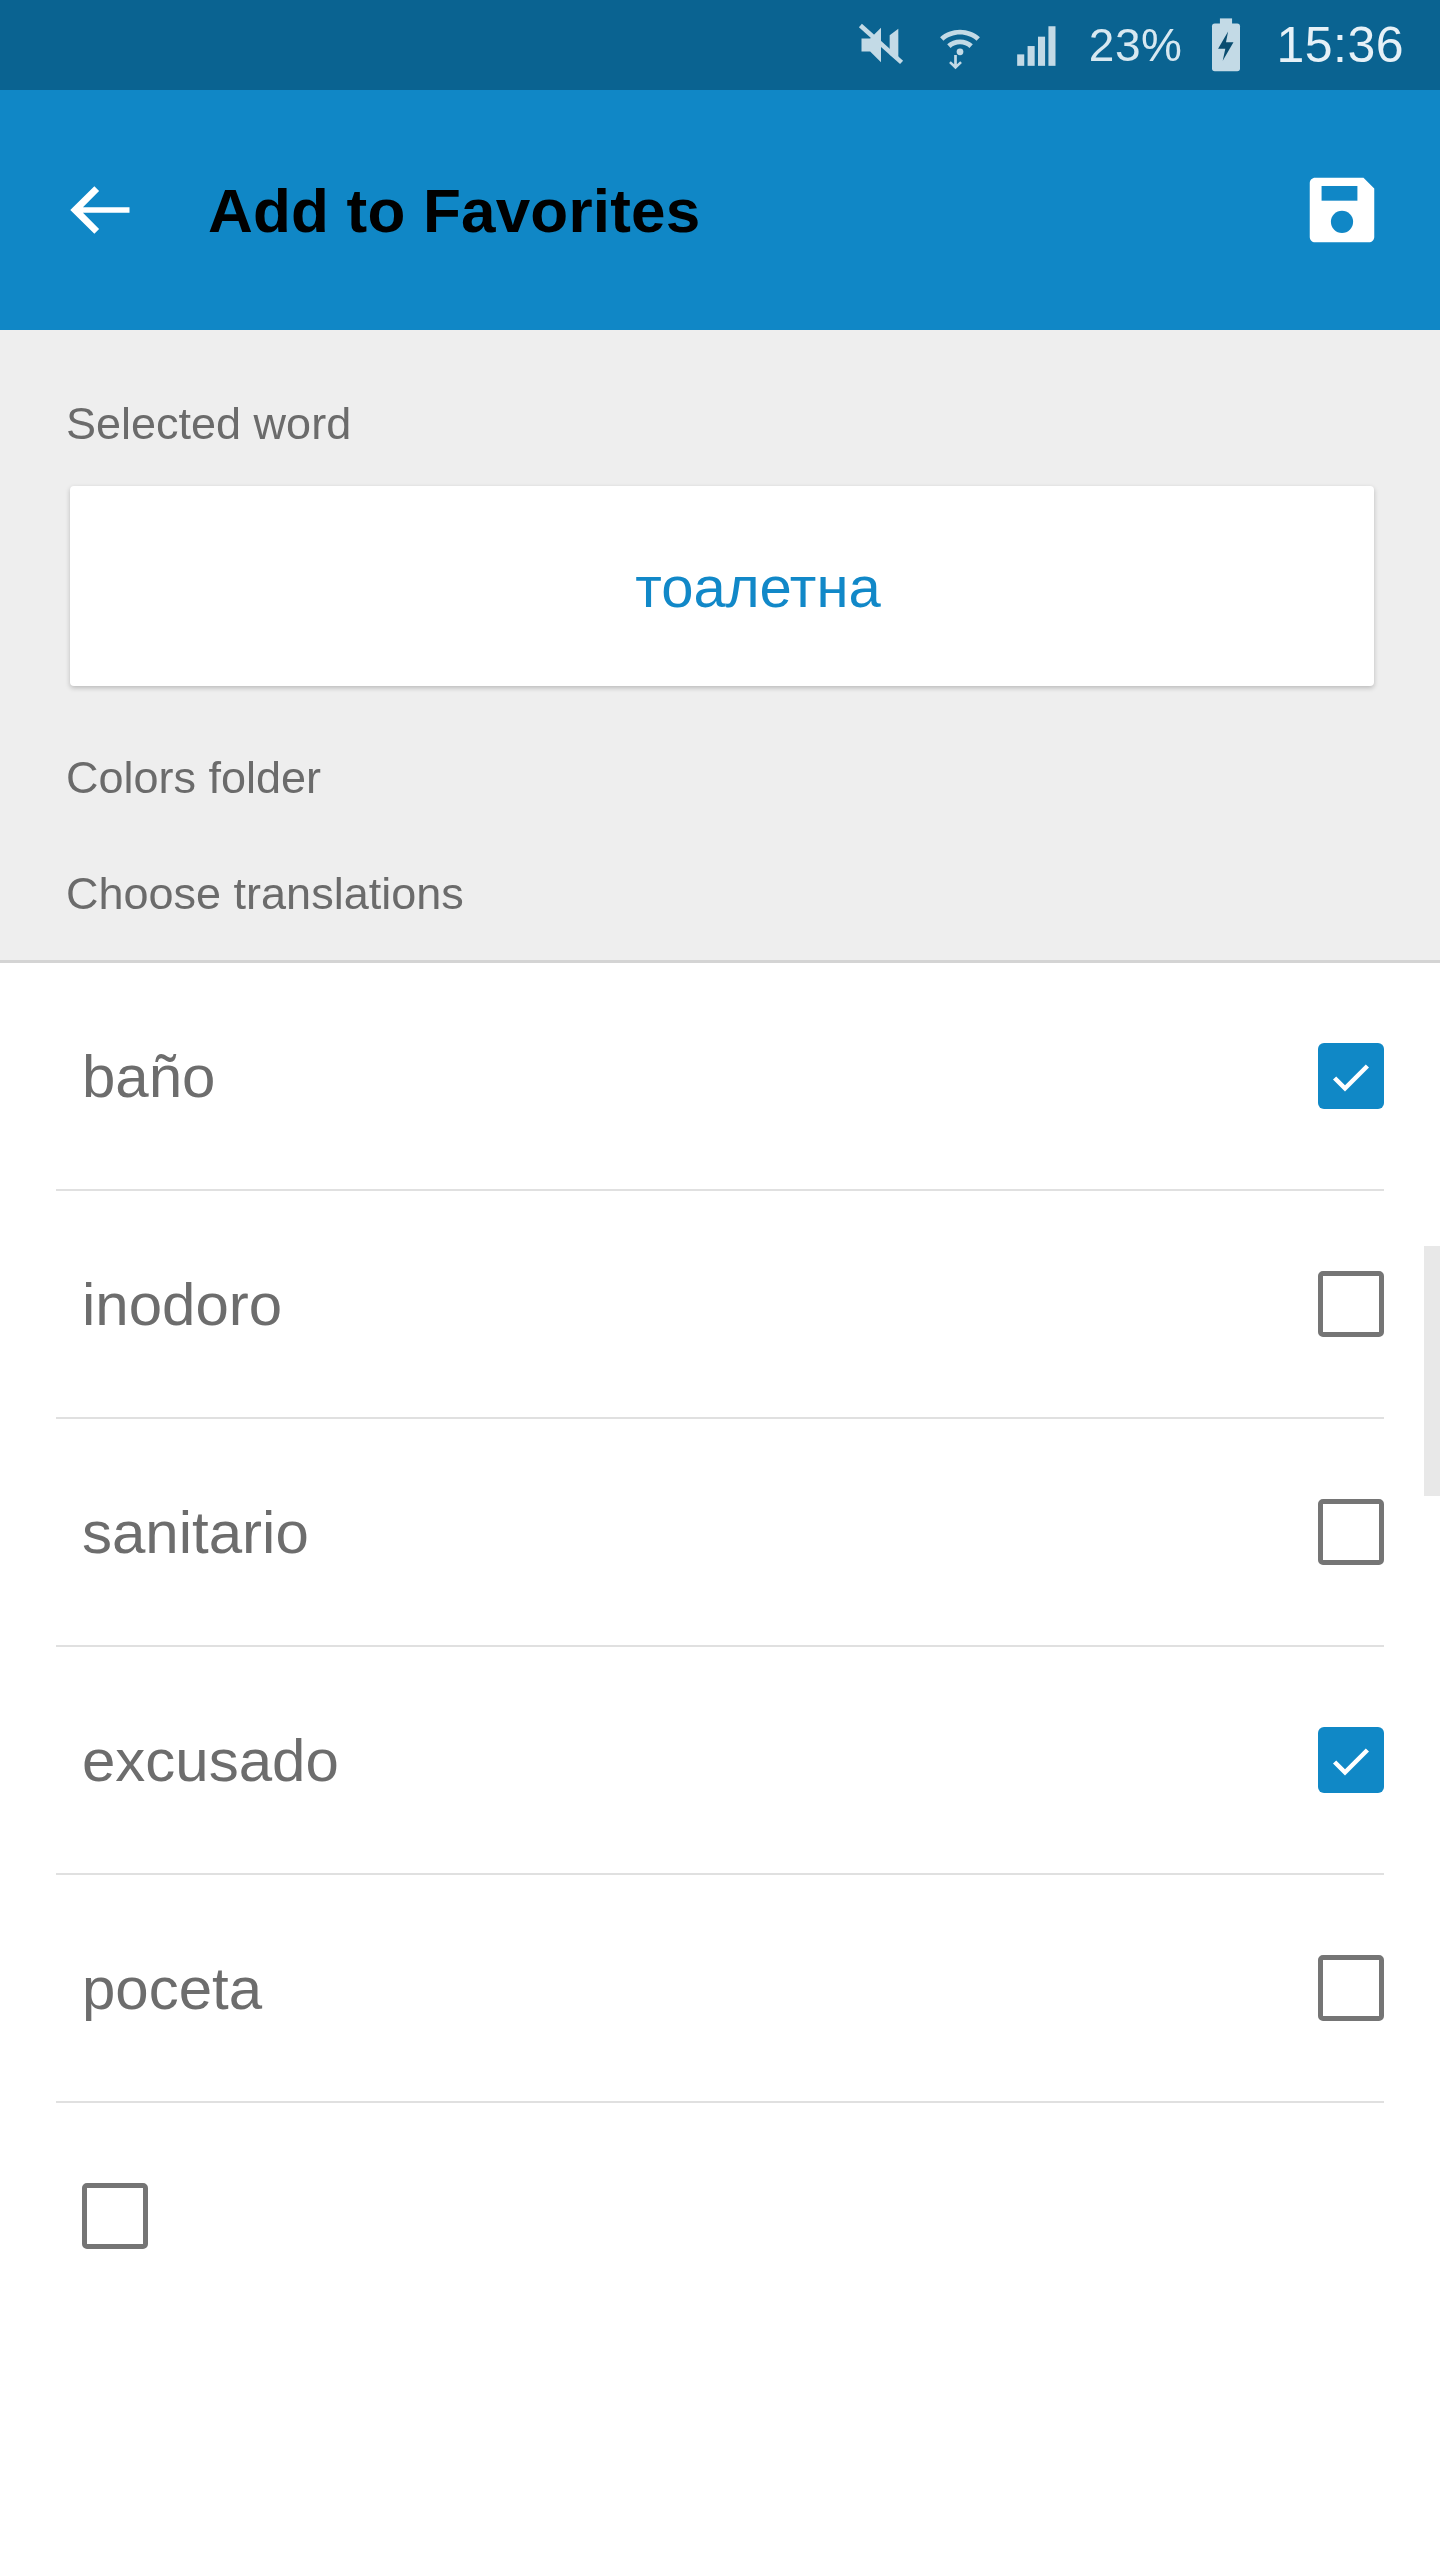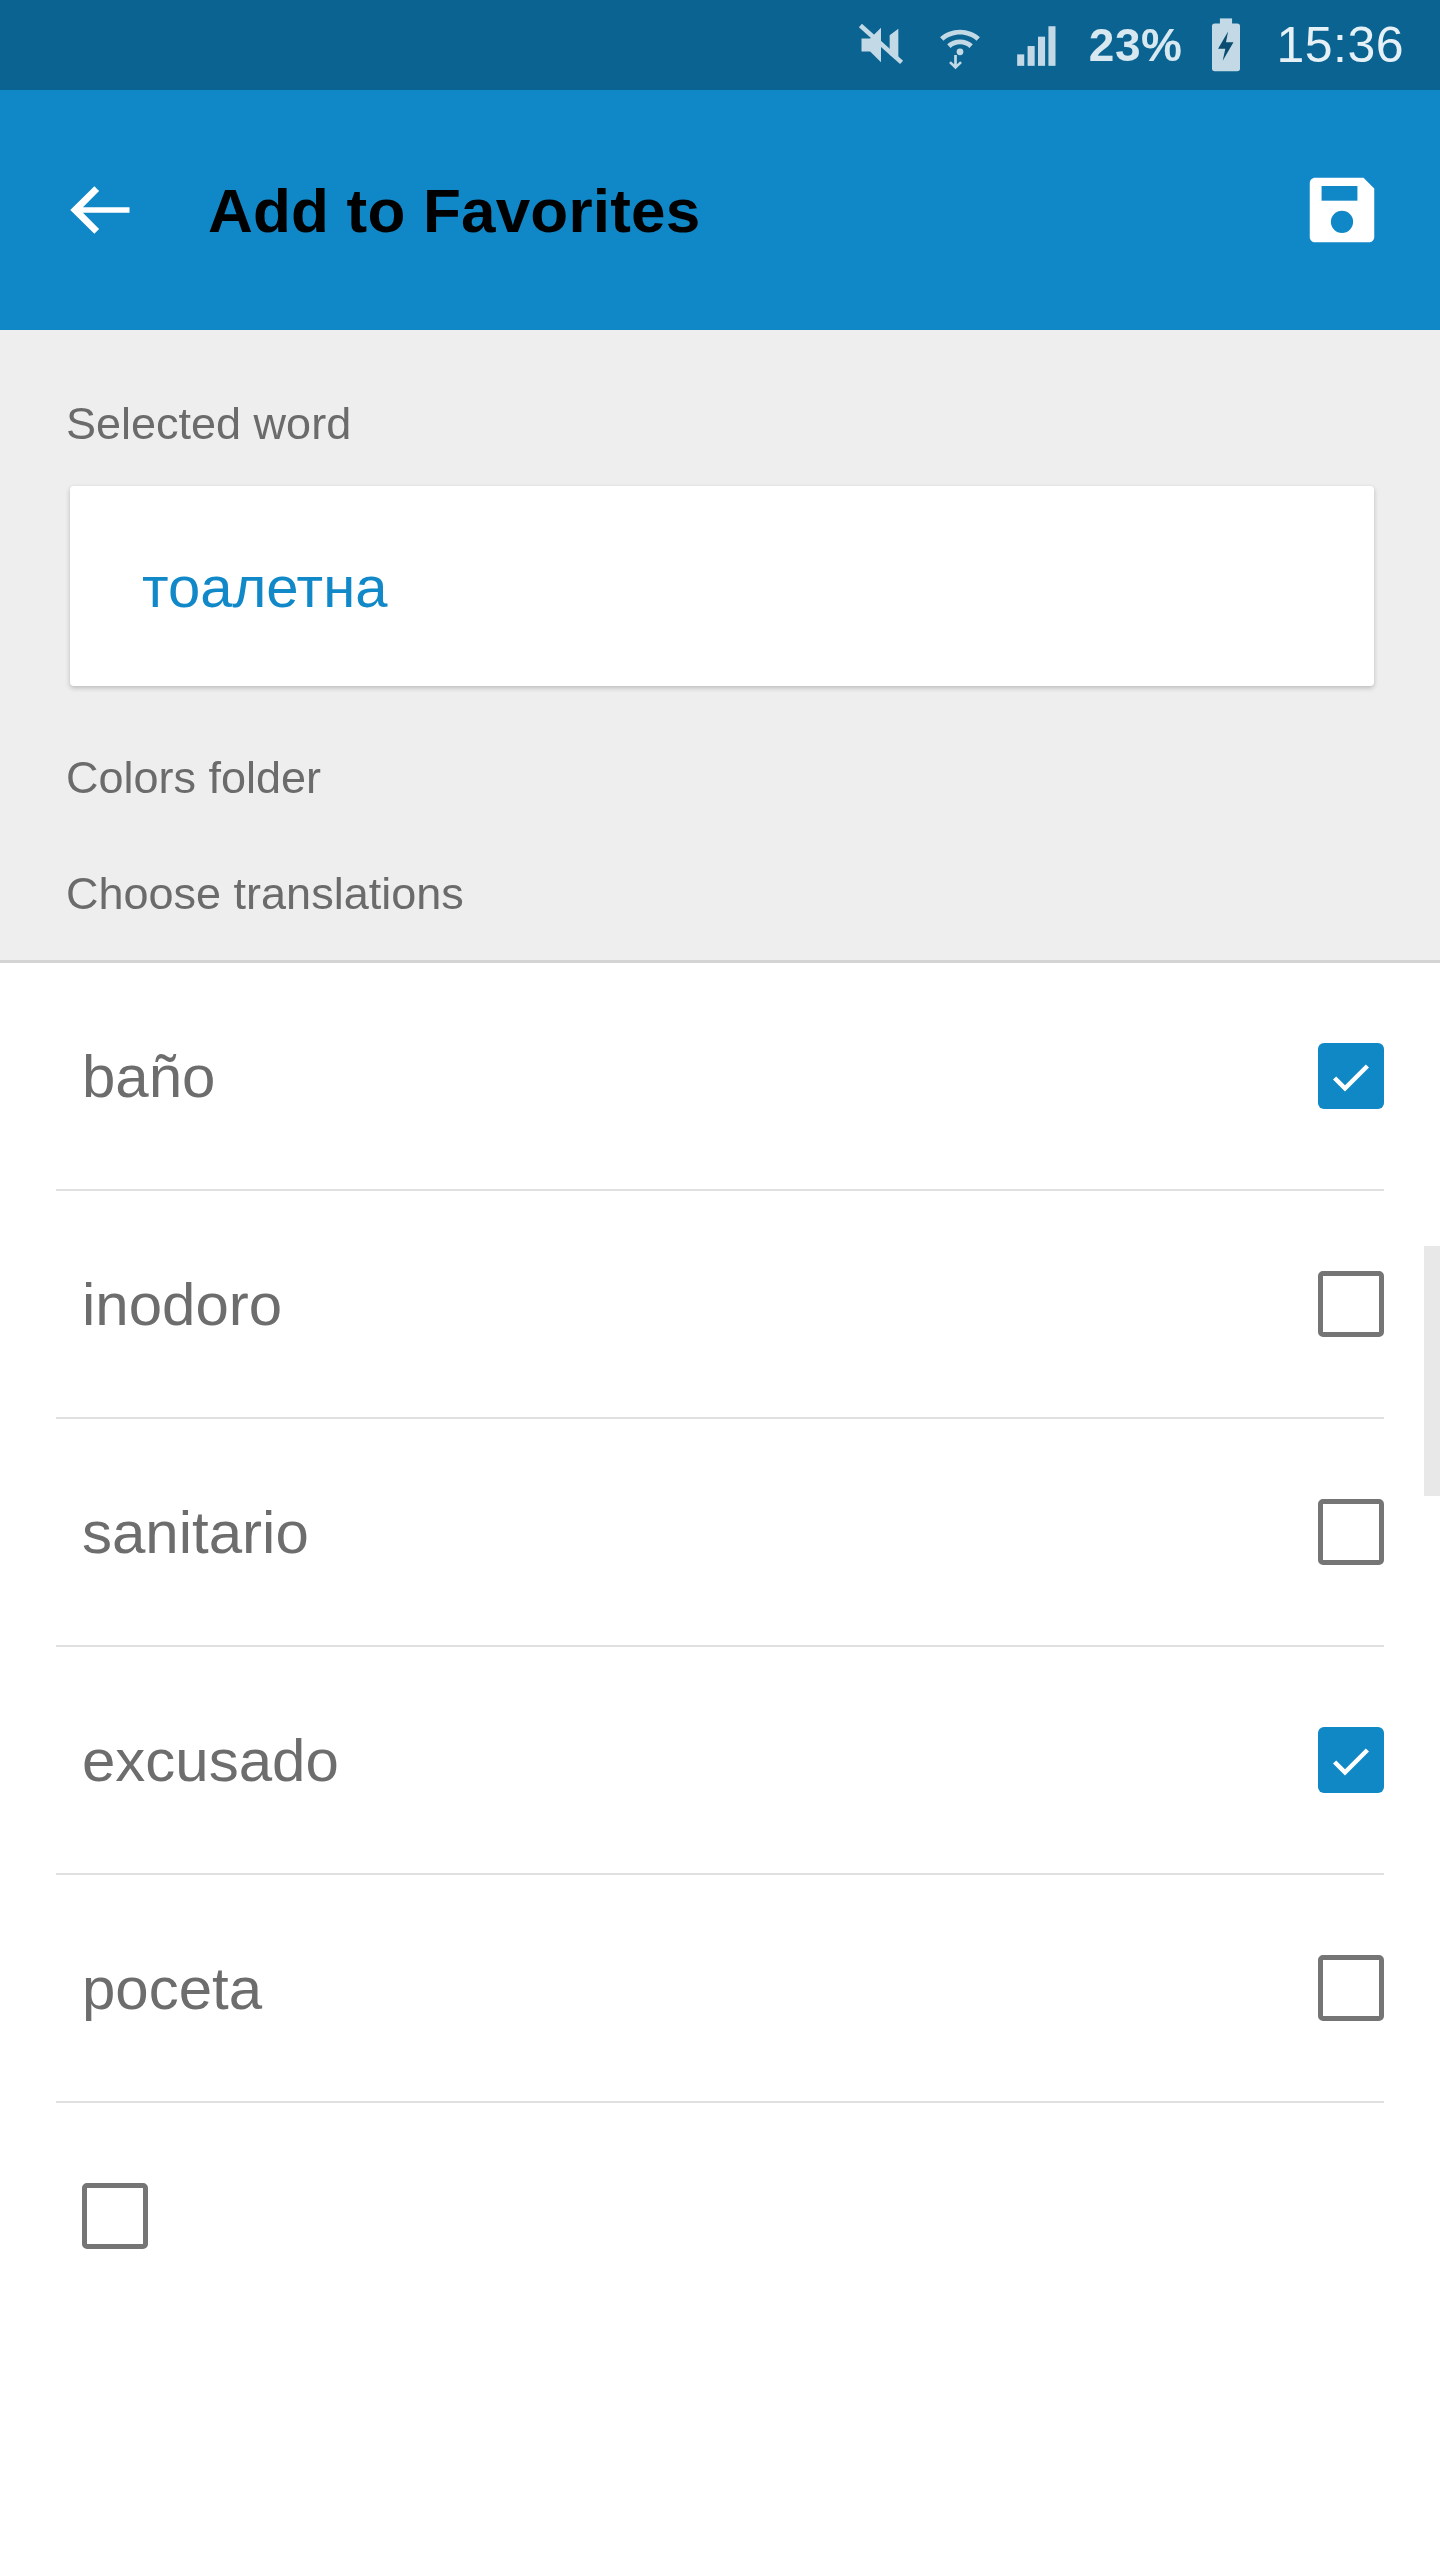--- a/index.html
+++ b/index.html
@@ -14,21 +14,21 @@
   
   .status-bar {
     height:90px; width:100%;
     background:#0a6391;
     display:flex; align-items:center; justify-content:flex-end;
     padding-right:36px;
   }
   .status-icons { display:flex; align-items:center; gap:26px; }
   .st-ico { display:flex; align-items:center; }
   .status-text {
-    color:#d7e8f1; font-size:46px; font-weight:700;
+    color:#d7e8f1; font-size:46px; font-weight:400;
     letter-spacing:0.5px; line-height:1;
   }
   .clock-text {
     color:#e6f1f7; font-size:50px; font-weight:400;
     letter-spacing:0.5px; line-height:1; margin-left:6px;
   }
 
   
   .app-bar {
     height:240px; width:100%;
@@ -54,20 +54,21 @@
   .card {
     margin:36px 66px 0 70px;
     background:#ffffff;
     border-radius:4px;
     box-shadow:0 2px 5px rgba(0,0,0,0.22);
   }
   .card-word {
     height:200px;
     display:flex; align-items:center;
     padding-left:72px;
+    justify-content:center;
   }
   .word-value { color:#1188c8; font-size:58px; font-weight:400; }
 
   .label-folder { padding-top:66px; }
   .card-folder {
     height:196px;
     display:flex; align-items:center;
     padding-left:36px;
   }
   .folder-avatar {

